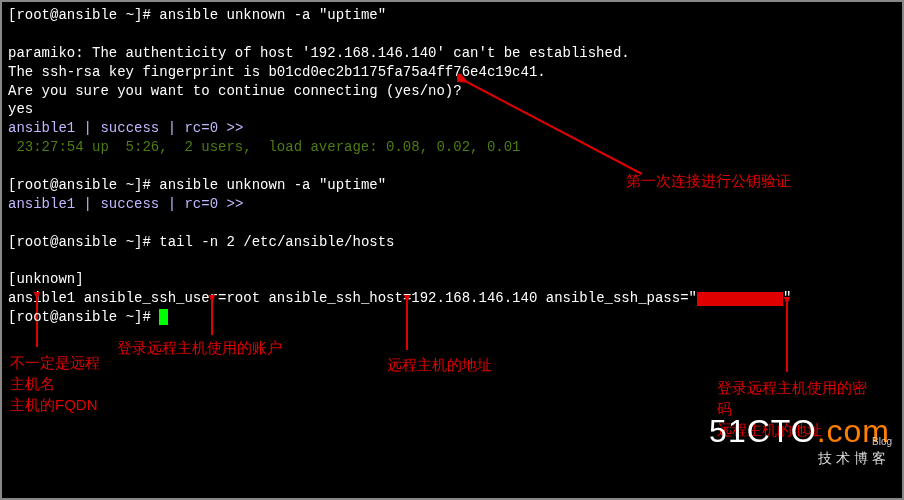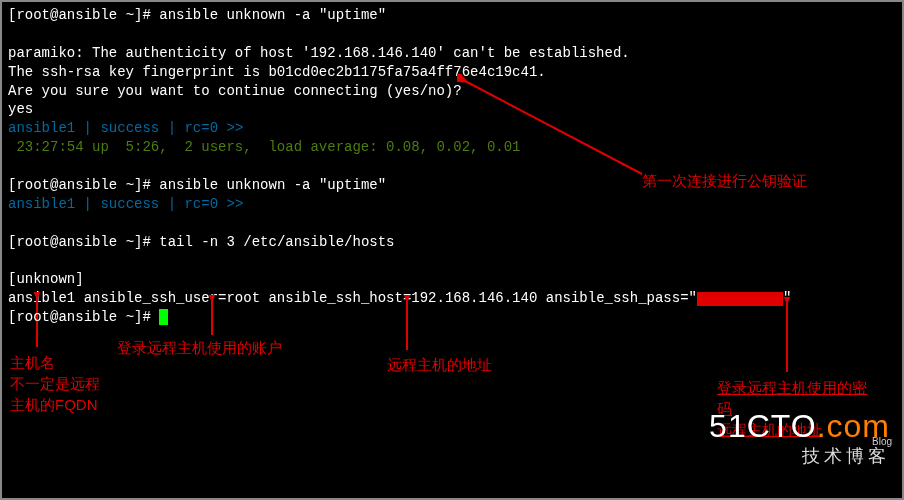--- a/index.html
+++ b/index.html
@@ -11,21 +11,21 @@
       color: #fff;
       width: 904px;
       height: 500px;
       overflow: hidden;
       position: relative;
       padding: 4px 6px;
       border: 2px solid #888;
     }
     .line { white-space: pre; }
     .green { color: #4d7c0f; }
-    .yellow { color: #0369a1; }
+    .yellow { color: #c4b5fd; }
     .white { color: #ffffff; }
     .cmd { color: #fff; }
     .red-annot {
       color: #e00000;
       position: absolute;
       font-family: "Microsoft YaHei", SimSun, sans-serif;
       font-size: 15px;
       line-height: 1.4;
     }
     .redacted {
@@ -46,41 +46,41 @@
       position: absolute;
       right: 12px;
       bottom: 30px;
       text-align: right;
       font-family: Arial, sans-serif;
       color: #fff;
       z-index: 5;
     }
     .watermark .brand { font-size: 32px; font-weight: normal; letter-spacing: 1px; color: #fff; }
     .watermark .orange { color: #ff7f00; }
-    .watermark .sub { font-size: 18px; letter-spacing: 4px; color: #ddd; margin-top: -4px; }
+    .watermark .sub { font-size: 14px; letter-spacing: 4px; color: #ddd; margin-top: -4px; }
     .watermark .bloglabel { position: absolute; right: -2px; bottom: 20px; font-size: 10px; color: #ccc; text-align: right; }
     .block { margin-bottom: 8px; }
   </style>
 </head>
 <body>
 
 <div class="block">
   <div class="line"><span class="white">[</span><span class="white">root</span><span class="white">@</span><span class="white">ansible</span> <span class="white">~</span><span class="white">]</span><span class="white">#</span> <span class="cmd">ansible unknown -a "uptime"</span></div>
   <div class="line">&nbsp;</div>
   <div class="line white">paramiko: The authenticity of host '192.168.146.140' can't be established.</div>
   <div class="line white">The ssh-rsa key fingerprint is b01cd0ec2b1175fa75a4ff76e4c19c41.</div>
   <div class="line white">Are you sure you want to continue connecting (yes/no)?</div>
   <div class="line white">yes</div>
   <div class="line"><span class="yellow"><span>ansible1</span> | <span>success</span> | <span>rc=0</span> <span>&gt;&gt;</span></span></div>
   <div class="line green"> 23:27:54 up  5:26,  2 users,  load average: 0.08, 0.02, 0.01</div>
   <div class="line">&nbsp;</div>
   <div class="line"><span class="white">[</span><span class="white">root</span><span class="white">@</span><span class="white">ansible</span> <span class="white">~</span><span class="white">]</span><span class="white">#</span> <span class="cmd">ansible unknown -a "uptime"</span></div>
   <div class="line"><span class="yellow"><span>ansible1</span> | <span>success</span> | <span>rc=0</span> <span>&gt;&gt;</span></span></div>
   <div class="line">&nbsp;</div>
-  <div class="line"><span class="white">[</span><span class="white">root</span><span class="white">@</span><span class="white">ansible</span> <span class="white">~</span><span class="white">]</span><span class="white">#</span> <span class="cmd">tail -n 3 /etc/ansible/hosts</span></div>
+  <div class="line"><span class="white">[</span><span class="white">root</span><span class="white">@</span><span class="white">ansible</span> <span class="white">~</span><span class="white">]</span><span class="white">#</span> <span class="cmd">tail -n 2 /etc/ansible/hosts</span></div>
   <div class="line">&nbsp;</div>
   <div class="line white">[unknown]</div>
   <div class="line white"><span>ansible1</span> <span>ansible_ssh_user=</span><span>root</span> <span>ansible_ssh_host=</span><span>192.168.146.140</span> <span>ansible_ssh_pass=</span><span>"</span><span class="redacted"></span><span>"</span></div>
   <div class="line"><span class="white">[</span><span class="white">ro</span><span class="white" style="position:relative;z-index:2">ot</span><span class="white">@</span><span class="white">ansible</span> <span class="white">~</span><span class="white">]</span><span class="white">#</span> <span class="cursor"></span></div>
 </div>
 
 <svg class="arrow" style="left:455px;top:72px;" width="190" height="110">
   <defs>
       <marker id="ah1" markerWidth="10" markerHeight="8" refX="1" refY="4" orient="auto">
         <polygon points="10 0, 0 4, 10 8" fill="#e00000"></polygon>
@@ -118,33 +118,33 @@
 
 <svg class="arrow" style="left:770px;top:295px;" width="40" height="80">
   <defs>
       <marker id="ah5" markerWidth="10" markerHeight="8" refX="1" refY="4" orient="auto">
         <polygon points="10 0, 0 4, 10 8" fill="#e00000"></polygon>
       </marker>
     </defs>
   <line x1="15" y1="75" x2="15" y2="6" stroke="#e00000" stroke-width="2" marker-end="url(#ah5)"></line>
 </svg>
 
-<div class="red-annot" style="left:640px; top:168px;">第一次连接进行公钥验证</div>
+<div class="red-annot" style="left:624px; top:168px;">第一次连接进行公钥验证</div>
 
 <div class="red-annot" style="left:8px; top:350px;">
+  <div>不一定是远程</div>
   <div>主机名</div>
-  <div>不一定是远程</div>
   <div>主机的FQDN</div>
 </div>
 
 <div class="red-annot" style="left:115px; top:335px;">登录远程主机使用的账户</div>
 
 <div class="red-annot" style="left:385px; top:352px;">远程主机的地址</div>
 
-<div class="red-annot" style="left:715px; top:375px;text-decoration:underline;">
+<div class="red-annot" style="left:715px; top:375px;">
   <div>登录远程主机使用的密</div>
   <div>码</div>
   <div>远程主机的地址</div>
 </div>
 
 <div class="watermark">
   <div class="brand"><span>51CTO</span><span class="orange">.com</span></div>
   <div class="bloglabel">Blog</div>
   <div class="sub">技术博客</div>
 </div>

